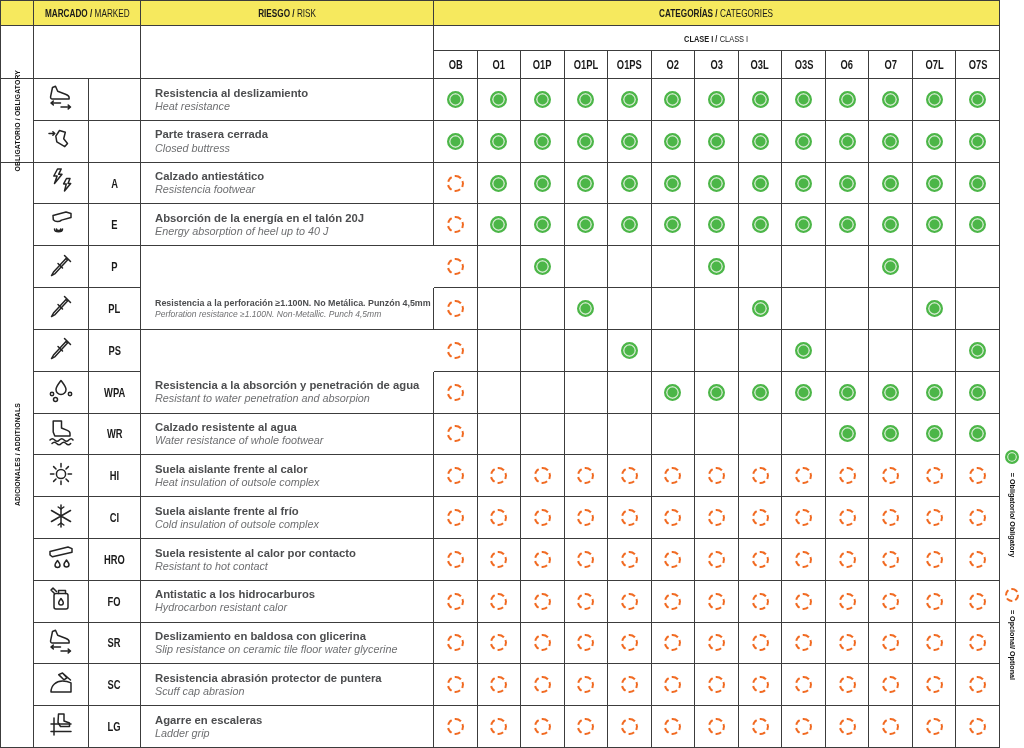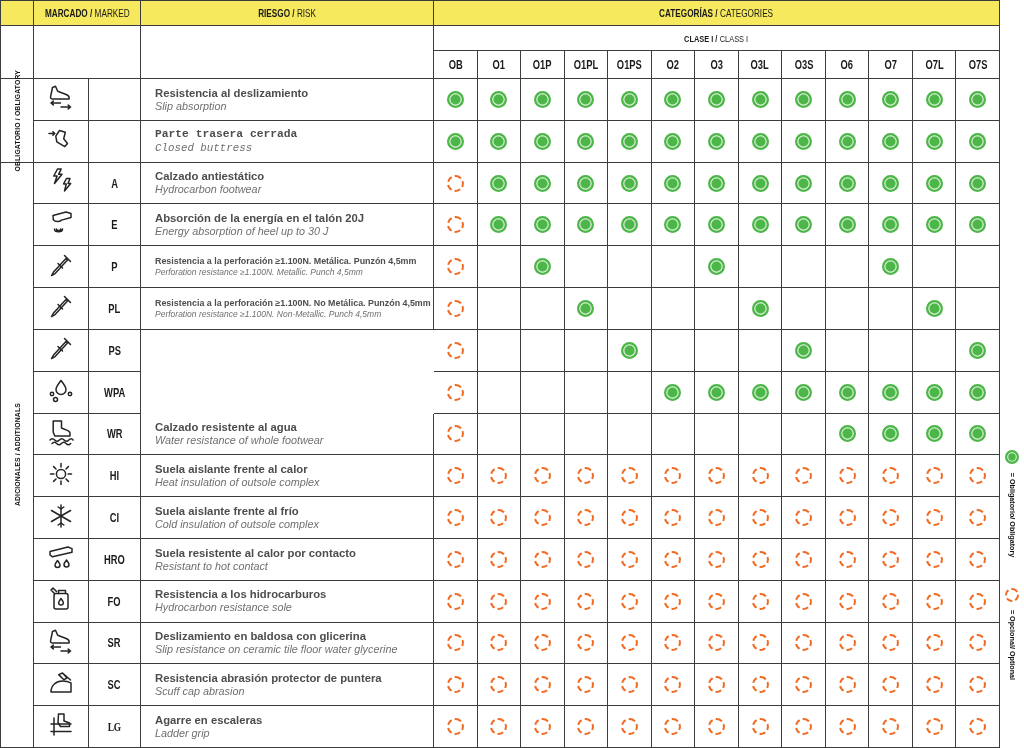--- a/index.html
+++ b/index.html
@@ -119,21 +119,21 @@
             <path d="M7.5 6.5l3-1.2 2.2 5 7.8 2.9c2 .7 3.6 1.7 3.6 3.2V18H7.4c-1.4 0-2-.9-1.8-2.3z"></path>
             <path d="M6 22h9.5M6 22l2.3-1.9M6 22l2.3 1.9"></path>
             <path d="M16 26h9.5M25.5 26l-2.3-1.9M25.5 26l-2.3 1.9"></path>
           </svg></span>
       </div>
       <div class="cell codecell" style="grid-area: 4 / 3;">
         <span class="cnd"></span>
       </div>
       <div class="cell desc" style="grid-area: 4 / 4;">
         <span class="es-line">Resistencia al deslizamiento</span>
-        <span class="en-line">Slip absorption</span>
+        <span class="en-line">Heat resistance</span>
       </div>
       <div class="cell " style="grid-area: 4 / 5;">
         <span class="dot g"></span>
       </div>
       <div class="cell " style="grid-area: 4 / 6;">
         <span class="dot g"></span>
       </div>
       <div class="cell " style="grid-area: 4 / 7;">
         <span class="dot g"></span>
       </div>
@@ -169,21 +169,21 @@
       </div>
       <div class="cell iconcell" style="grid-area: 5 / 2;">
         <span><svg viewBox="0 0 32 32">
             <path d="M14.5 7.5l5.8 1.7-1.6 6.6 3.8 4.6-2.7 3.2-8-4.8-1-5.6z"></path>
             <path d="M4 10.5h5.8M9.8 10.5 7.9 8.8M9.8 10.5l-1.9 1.7"></path>
           </svg></span>
       </div>
       <div class="cell codecell" style="grid-area: 5 / 3;">
         <span class="cnd"></span>
       </div>
-      <div class="cell desc" style="grid-area: 5 / 4; font-family: Liberation Mono, monospace;">
+      <div class="cell desc" style="grid-area: 5 / 4;">
         <span class="es-line">Parte trasera cerrada</span>
         <span class="en-line">Closed buttress</span>
       </div>
       <div class="cell " style="grid-area: 5 / 5;">
         <span class="dot g"></span>
       </div>
       <div class="cell " style="grid-area: 5 / 6;">
         <span class="dot g"></span>
       </div>
       <div class="cell " style="grid-area: 5 / 7;">
@@ -223,21 +223,21 @@
         <span><svg viewBox="0 0 32 32">
             <path d="M12.5 4 8.8 11h3.3L9.5 18.5 17 9.3h-3.4L16.2 4z"></path>
             <path d="M21.5 13.5l-2.9 5.4h2.7L19.5 26l6.2-7.4H23l2-5.1z"></path>
           </svg></span>
       </div>
       <div class="cell codecell" style="grid-area: 6 / 3;">
         <span class="cnd">A</span>
       </div>
       <div class="cell desc" style="grid-area: 6 / 4; text-align: center;">
         <span class="es-line">Calzado antiestático</span>
-        <span class="en-line">Hydrocarbon footwear</span>
+        <span class="en-line">Resistencia footwear</span>
       </div>
       <div class="cell " style="grid-area: 6 / 5;">
         <span class="dot o"></span>
       </div>
       <div class="cell " style="grid-area: 6 / 6;">
         <span class="dot g"></span>
       </div>
       <div class="cell " style="grid-area: 6 / 7;">
         <span class="dot g"></span>
       </div>
@@ -275,21 +275,21 @@
         <span><svg viewBox="0 0 32 32">
             <path d="M8 8.5 21 5l5 1.5v4l-9.5 2.6c-2.4 2.2-6.2 1.8-8.2-.4z"></path>
             <path d="M9.5 22a4 2.8 0 1 0 8 0 3 2.1 0 1 1-6 0 2.1 1.5 0 1 0 4.2 0"></path>
           </svg></span>
       </div>
       <div class="cell codecell" style="grid-area: 7 / 3;">
         <span class="cnd">E</span>
       </div>
       <div class="cell desc" style="grid-area: 7 / 4;">
         <span class="es-line">Absorción de la energía en el talón 20J</span>
-        <span class="en-line">Energy absorption of heel up to 30 J</span>
+        <span class="en-line">Energy absorption of heel up to 40 J</span>
       </div>
       <div class="cell " style="grid-area: 7 / 5;">
         <span class="dot o"></span>
       </div>
       <div class="cell " style="grid-area: 7 / 6;">
         <span class="dot g"></span>
       </div>
       <div class="cell " style="grid-area: 7 / 7;">
         <span class="dot g"></span>
       </div>
@@ -325,24 +325,20 @@
       </div>
       <div class="cell iconcell" style="grid-area: 8 / 2;">
         <span><svg viewBox="0 0 32 32">
             <path d="M19.5 6.5l6 6"></path>
             <path d="M21 9.5 8.5 23l-2 3.5 3.6-1.9L22.5 11z"></path>
             <path d="M13 14.5l4.5 4.5"></path>
           </svg></span>
       </div>
       <div class="cell codecell" style="grid-area: 8 / 3;">
         <span class="cnd">P</span>
-      </div>
-      <div class="cell desc small" style="grid-area: 8 / 4;">
-        <span class="es-line">Resistencia a la perforación ≥1.100N. Metálica. Punzón 4,5mm</span>
-        <span class="en-line">Perforation resistance ≥1.100N. Metallic. Punch 4,5mm</span>
       </div>
       <div class="cell " style="grid-area: 8 / 5;">
         <span class="dot o"></span>
       </div>
       <div class="cell " style="grid-area: 8 / 6;"></div>
       <div class="cell " style="grid-area: 8 / 7;">
         <span class="dot g"></span>
       </div>
       <div class="cell " style="grid-area: 8 / 8;"></div>
       <div class="cell " style="grid-area: 8 / 9;"></div>
@@ -427,20 +423,24 @@
       <div class="cell iconcell" style="grid-area: 11 / 2;">
         <span><svg viewBox="0 0 32 32">
             <path d="M16 6.5c2.9 4 5 6.3 5 9a5 5 0 1 1-10 0c0-2.7 2.1-5 5-9z"></path>
             <circle cx="7" cy="20" r="1.7"></circle>
             <circle cx="25" cy="20" r="1.7"></circle>
             <circle cx="10.5" cy="25.5" r="2"></circle>
           </svg></span>
       </div>
       <div class="cell codecell" style="grid-area: 11 / 3;">
         <span class="cnd">WPA</span>
+      </div>
+      <div class="cell desc" style="grid-area: 11 / 4;">
+        <span class="es-line">Resistencia a la absorción y penetración de agua</span>
+        <span class="en-line">Resistant to water penetration and absorpion</span>
       </div>
       <div class="cell " style="grid-area: 11 / 5;">
         <span class="dot o"></span>
       </div>
       <div class="cell " style="grid-area: 11 / 6;"></div>
       <div class="cell " style="grid-area: 11 / 7;"></div>
       <div class="cell " style="grid-area: 11 / 8;"></div>
       <div class="cell " style="grid-area: 11 / 9;"></div>
       <div class="cell " style="grid-area: 11 / 10;">
         <span class="dot g"></span>
@@ -665,22 +665,22 @@
             <rect x="9" y="10.5" width="14" height="15.5" rx="2"></rect>
             <path d="M9.5 10.5 6 7l2-2 3.5 3.5"></path>
             <path d="M13.5 10.5V7.5h7v3"></path>
             <path d="M16 15.5c1.4 1.9 2.3 3 2.3 4.2a2.3 2.3 0 1 1-4.6 0c0-1.2.9-2.3 2.3-4.2z"></path>
           </svg></span>
       </div>
       <div class="cell codecell" style="grid-area: 16 / 3;">
         <span class="cnd">FO</span>
       </div>
       <div class="cell desc" style="grid-area: 16 / 4;">
-        <span class="es-line">Resistencia a los hidrocarburos</span>
-        <span class="en-line">Hydrocarbon resistance sole</span>
+        <span class="es-line">Antistatic a los hidrocarburos</span>
+        <span class="en-line">Hydrocarbon resistant calor</span>
       </div>
       <div class="cell " style="grid-area: 16 / 5;">
         <span class="dot o"></span>
       </div>
       <div class="cell " style="grid-area: 16 / 6;">
         <span class="dot o"></span>
       </div>
       <div class="cell " style="grid-area: 16 / 7;">
         <span class="dot o"></span>
       </div>
@@ -818,21 +818,21 @@
       </div>
       <div class="cell " style="grid-area: 18 / 17;">
         <span class="dot o"></span>
       </div>
       <div class="cell iconcell" style="grid-area: 19 / 2;">
         <span><svg viewBox="0 0 32 32">
             <path d="M6 15h20M6 22.5h20M9 9v17"></path>
             <path d="M13.5 5h5.5v7l5.5 2v3.5h-9l-2.5-4z"></path>
           </svg></span>
       </div>
-      <div class="cell codecell" style="grid-area: 19 / 3; font-family: Liberation Serif, serif;">
+      <div class="cell codecell" style="grid-area: 19 / 3;">
         <span class="cnd">LG</span>
       </div>
       <div class="cell desc" style="grid-area: 19 / 4;">
         <span class="es-line">Agarre en escaleras</span>
         <span class="en-line">Ladder grip</span>
       </div>
       <div class="cell " style="grid-area: 19 / 5;">
         <span class="dot o"></span>
       </div>
       <div class="cell " style="grid-area: 19 / 6;">

